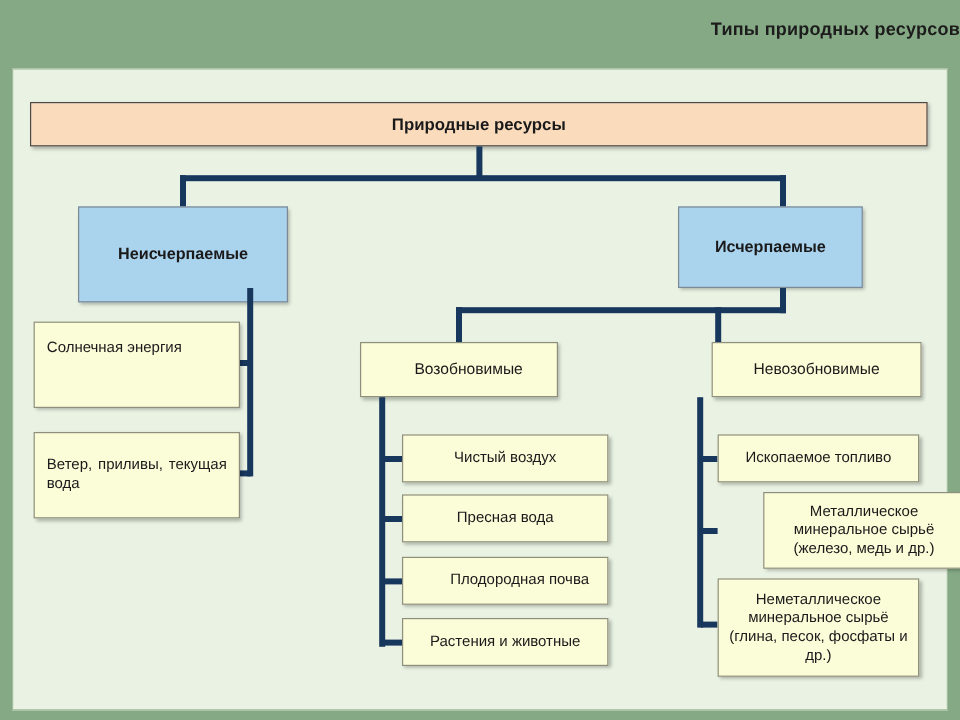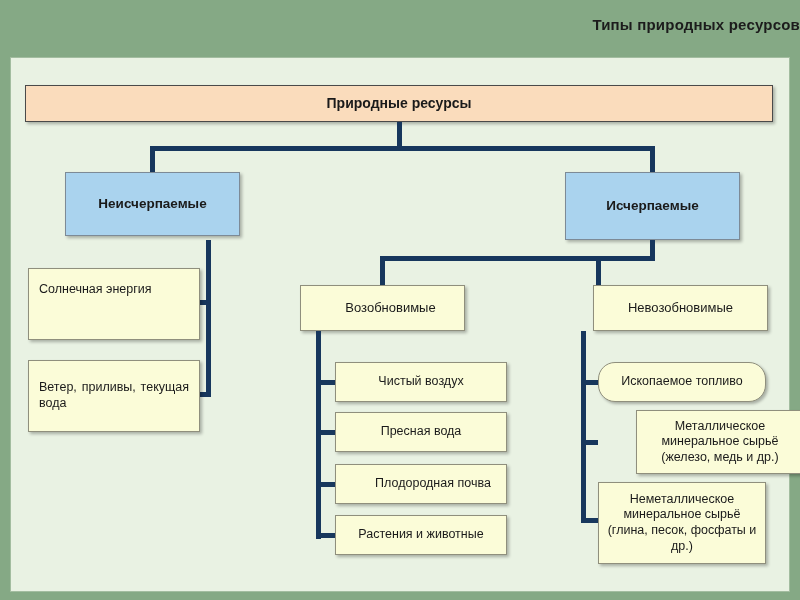--- a/index.html
+++ b/index.html
@@ -25,22 +25,22 @@
   }
   .root{
     left:25px;top:85px;width:748px;height:37px;
     background:#fadcbc;border:1px solid #4a4a4a;
     font-size:14px;font-weight:bold;
   }
   .branch{
     background:#aad3ee;border:1px solid #7d8a96;
     font-weight:bold;font-size:13.5px;
   }
-  .branch.left{left:65px;top:172px;width:175px;height:64px;}
-  .branch.right{left:565px;top:172px;width:175px;height:68px;}
+  .branch.left{left:65px;top:172px;width:175px;height:80px;}
+  .branch.right{left:565px;top:172px;width:154px;height:68px;}
   .leaf{
     background:#fbfcd8;border:1px solid #8f8f7d;
     padding:6px 8px;font-size:12.5px;
   }
   .leaf.align-left{justify-content:flex-start;align-items:flex-start;text-align:left;padding:13px 10px;}
   .leaf.justify{justify-content:flex-start;align-items:center;text-align:justify;padding:13px 10px;}
   .leaf.justify span{display:block;width:152px;text-align:justify;}
   .conn{position:absolute;background:#17375d;}
   
   .solar{left:28px;top:268px;width:172px;height:72px;}
@@ -96,15 +96,15 @@
 <div class="box leaf r-leaf" style="top:362px;">Чистый воздух</div>
 <div class="box leaf r-leaf" style="top:412px;">Пресная вода</div>
 <div class="box leaf r-leaf" style="top:464px;padding-left:32px;">Плодородная почва</div>
 <div class="box leaf r-leaf" style="top:515px;">Растения и животные</div>
 
 <div class="conn" style="left:581px;top:331px;width:5px;height:192px;"></div>
 <div class="conn" style="left:584px;top:380px;width:14px;height:5px;"></div>
 <div class="conn" style="left:584px;top:440px;width:14px;height:5px;"></div>
 <div class="conn" style="left:584px;top:518px;width:14px;height:5px;"></div>
 
-<div class="box leaf n-leaf" style="top:362px;height:40px;border-radius:17px;">Ископаемое топливо</div>
+<div class="box leaf n-leaf" style="top:362px;height:40px;">Ископаемое топливо</div>
 <div class="box leaf n-leaf" style="top:410px;height:64px;margin-left:38px;">Металлическое минеральное сырьё (железо, медь и др.)</div>
 <div class="box leaf n-leaf" style="top:482px;height:82px;">Неметаллическое минеральное сырьё (глина, песок, фосфаты и др.)</div>
 
 </body></html>

